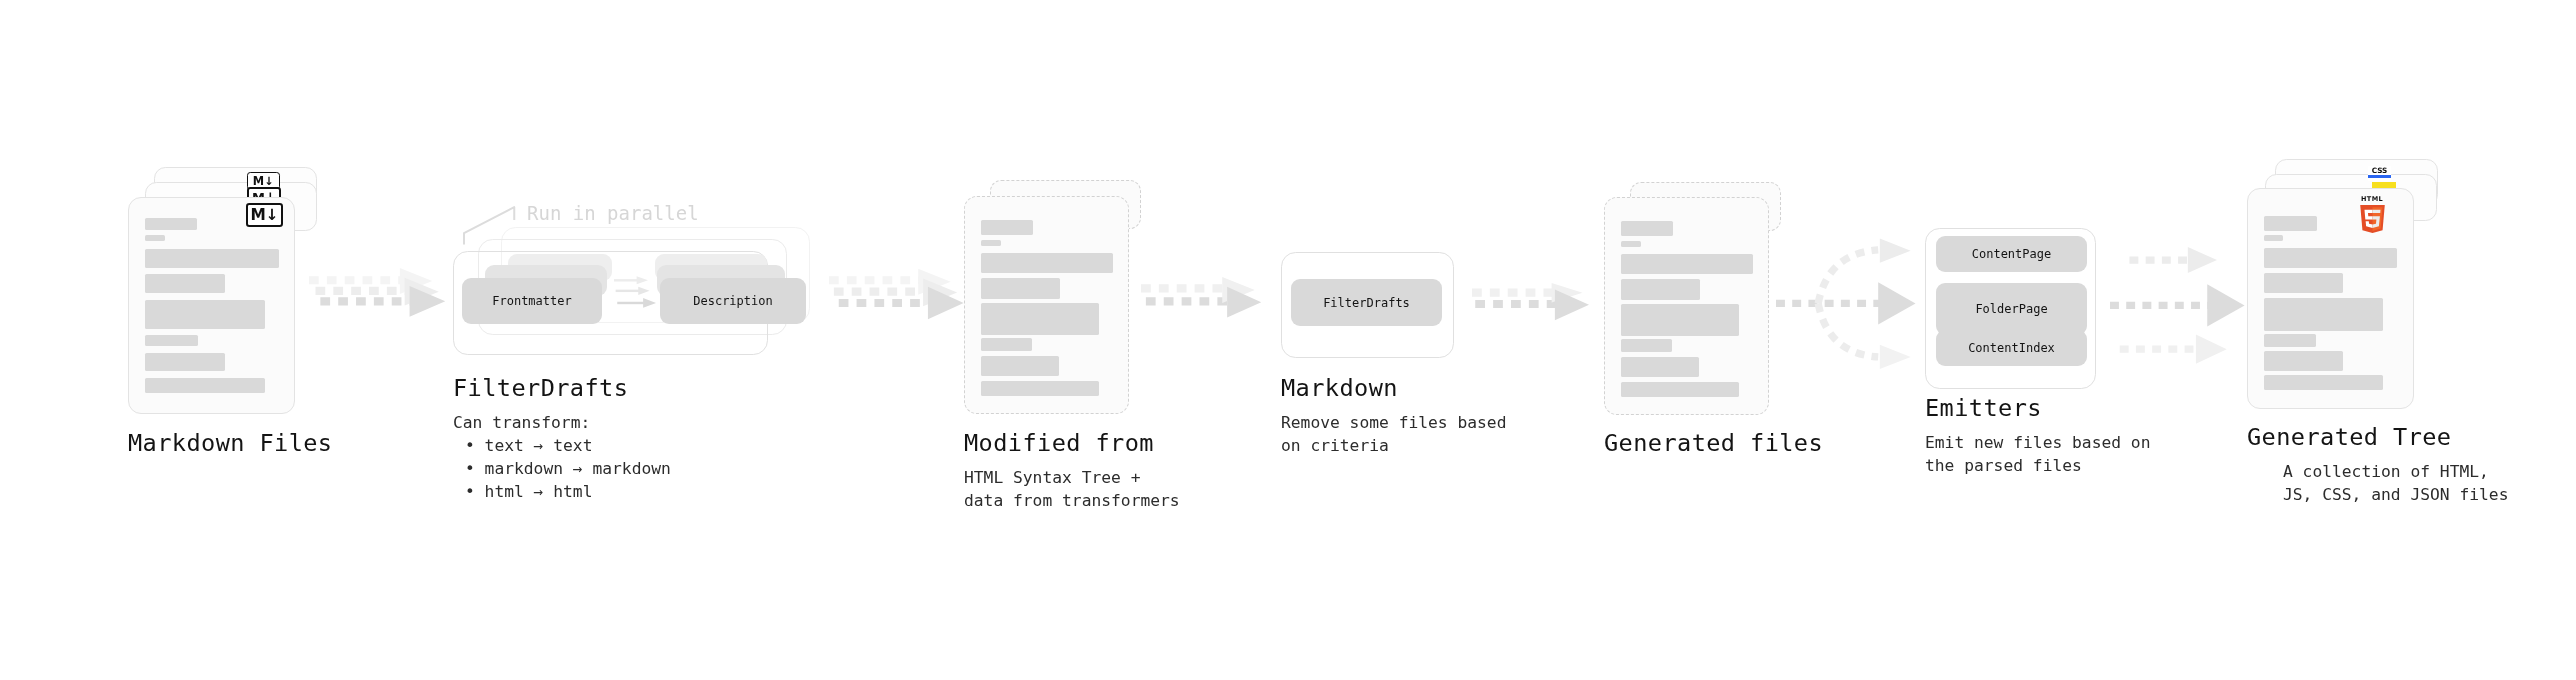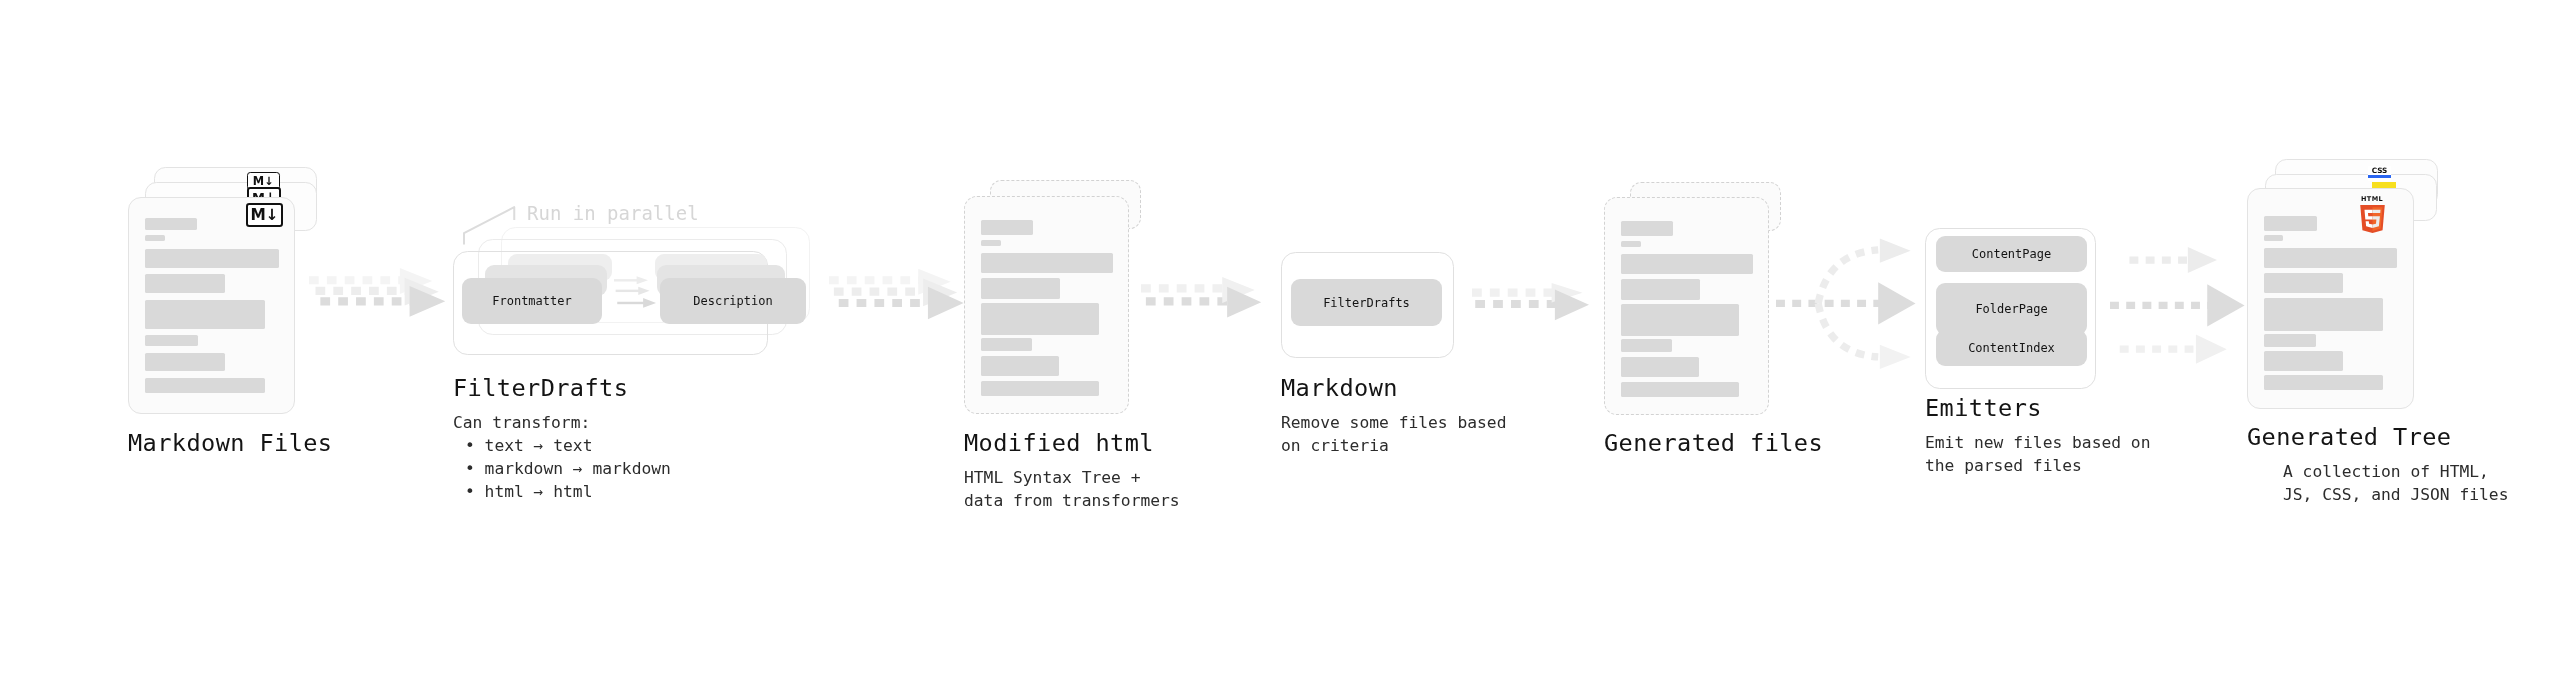--- a/index.html
+++ b/index.html
@@ -235,21 +235,21 @@
       <div class="bar" style="left:16.3px; top:23px; width:52px; height:15.4px;"></div>
       <div class="bar" style="left:16.3px; top:43px; width:19.5px; height:5.7px;"></div>
       <div class="bar" style="left:16.3px; top:56px; width:132px; height:20.3px;"></div>
       <div class="bar" style="left:16.3px; top:81px; width:79px; height:21px;"></div>
       <div class="bar" style="left:16.3px; top:106px; width:118px; height:32px;"></div>
       <div class="bar" style="left:16.3px; top:141px; width:51px; height:13px;"></div>
       <div class="bar" style="left:16.3px; top:159px; width:78px; height:19.5px;"></div>
       <div class="bar" style="left:16.3px; top:184px; width:118px; height:14.6px;"></div>
     </div>
 
-    <div class="caption-title" style="left:964px; top:429px;">Modified html</div>
+    <div class="caption-title" style="left:964px; top:429px;">Modified from</div>
     <div class="caption-sub" style="left:964px; top:466px;">HTML Syntax Tree +
 data from transformers</div>
   </div>
 
   <svg class="arrow-svg" style="left:1141px; top:280px;" width="130" height="41" viewBox="0 0 160 50">
     <g stroke-dasharray="12 10" stroke-width="10" fill="none">
       <line x1="0" y1="10" x2="108" y2="10" stroke="#f0f0f0"></line>
       <line x1="6" y1="26" x2="114" y2="26" stroke="#dcdcdc"></line>
     </g>
     <polygon points="100,-4 140,12 100,28" fill="#f0f0f0"></polygon>

